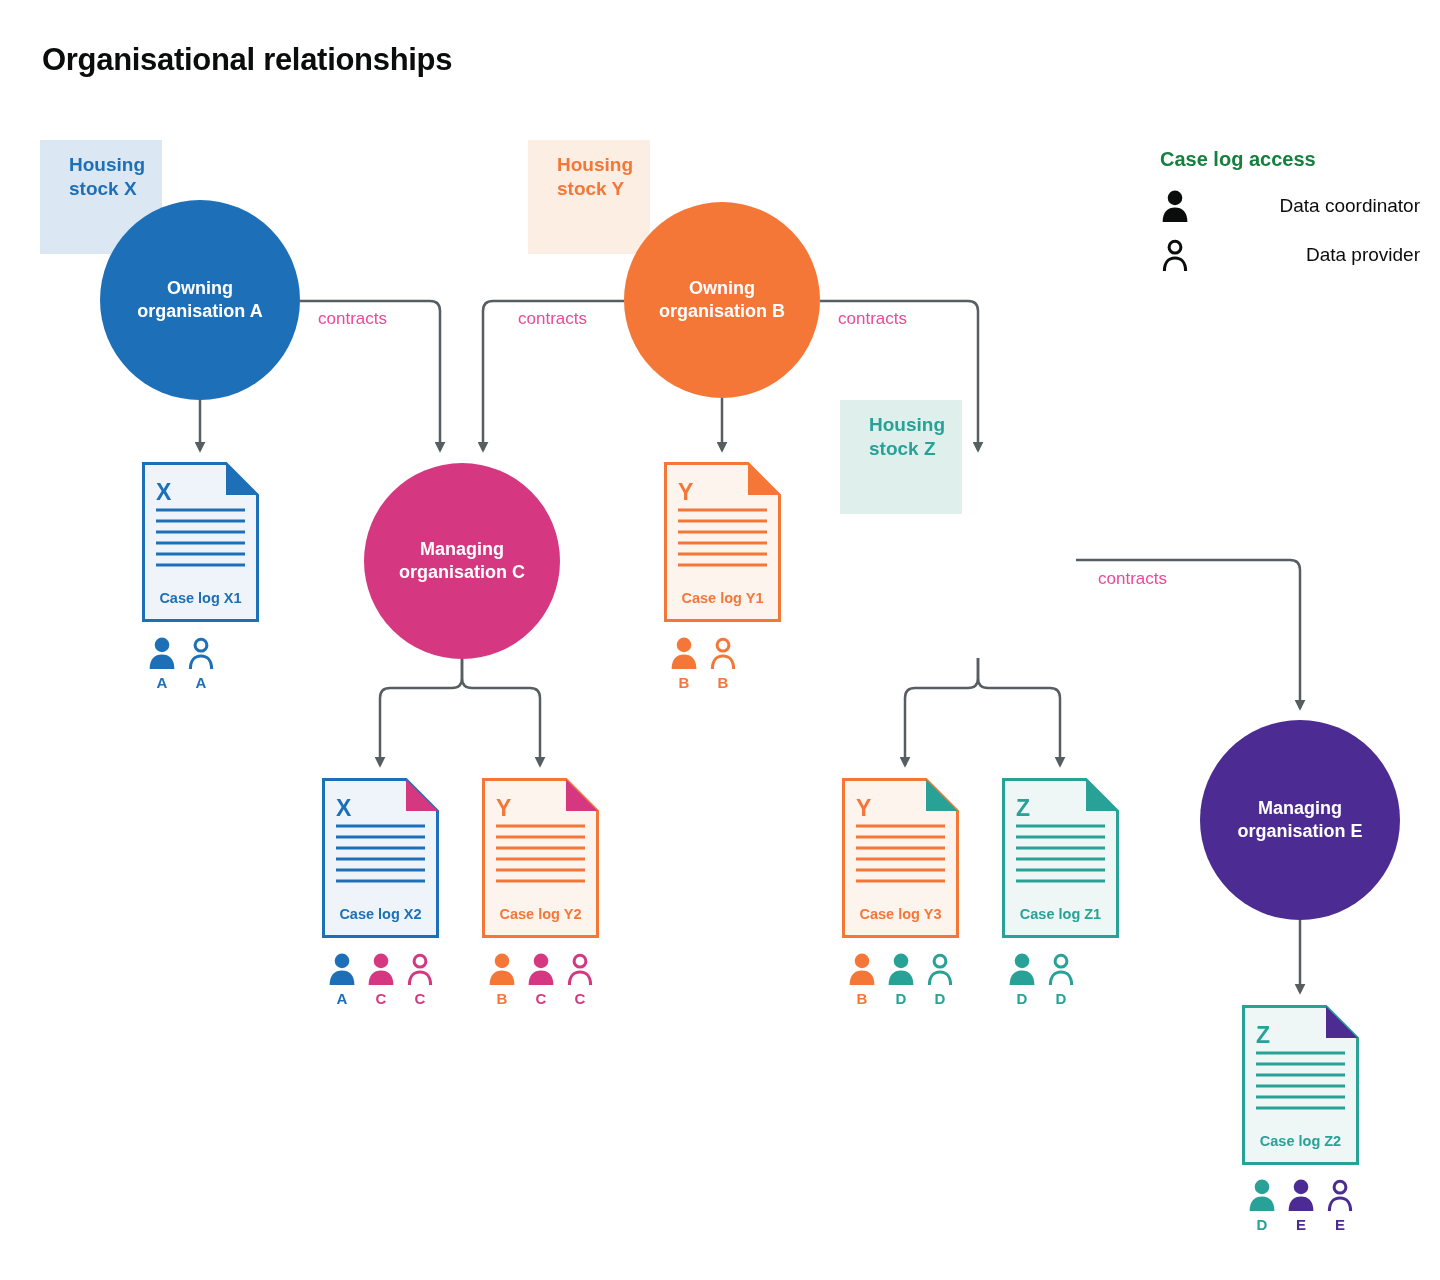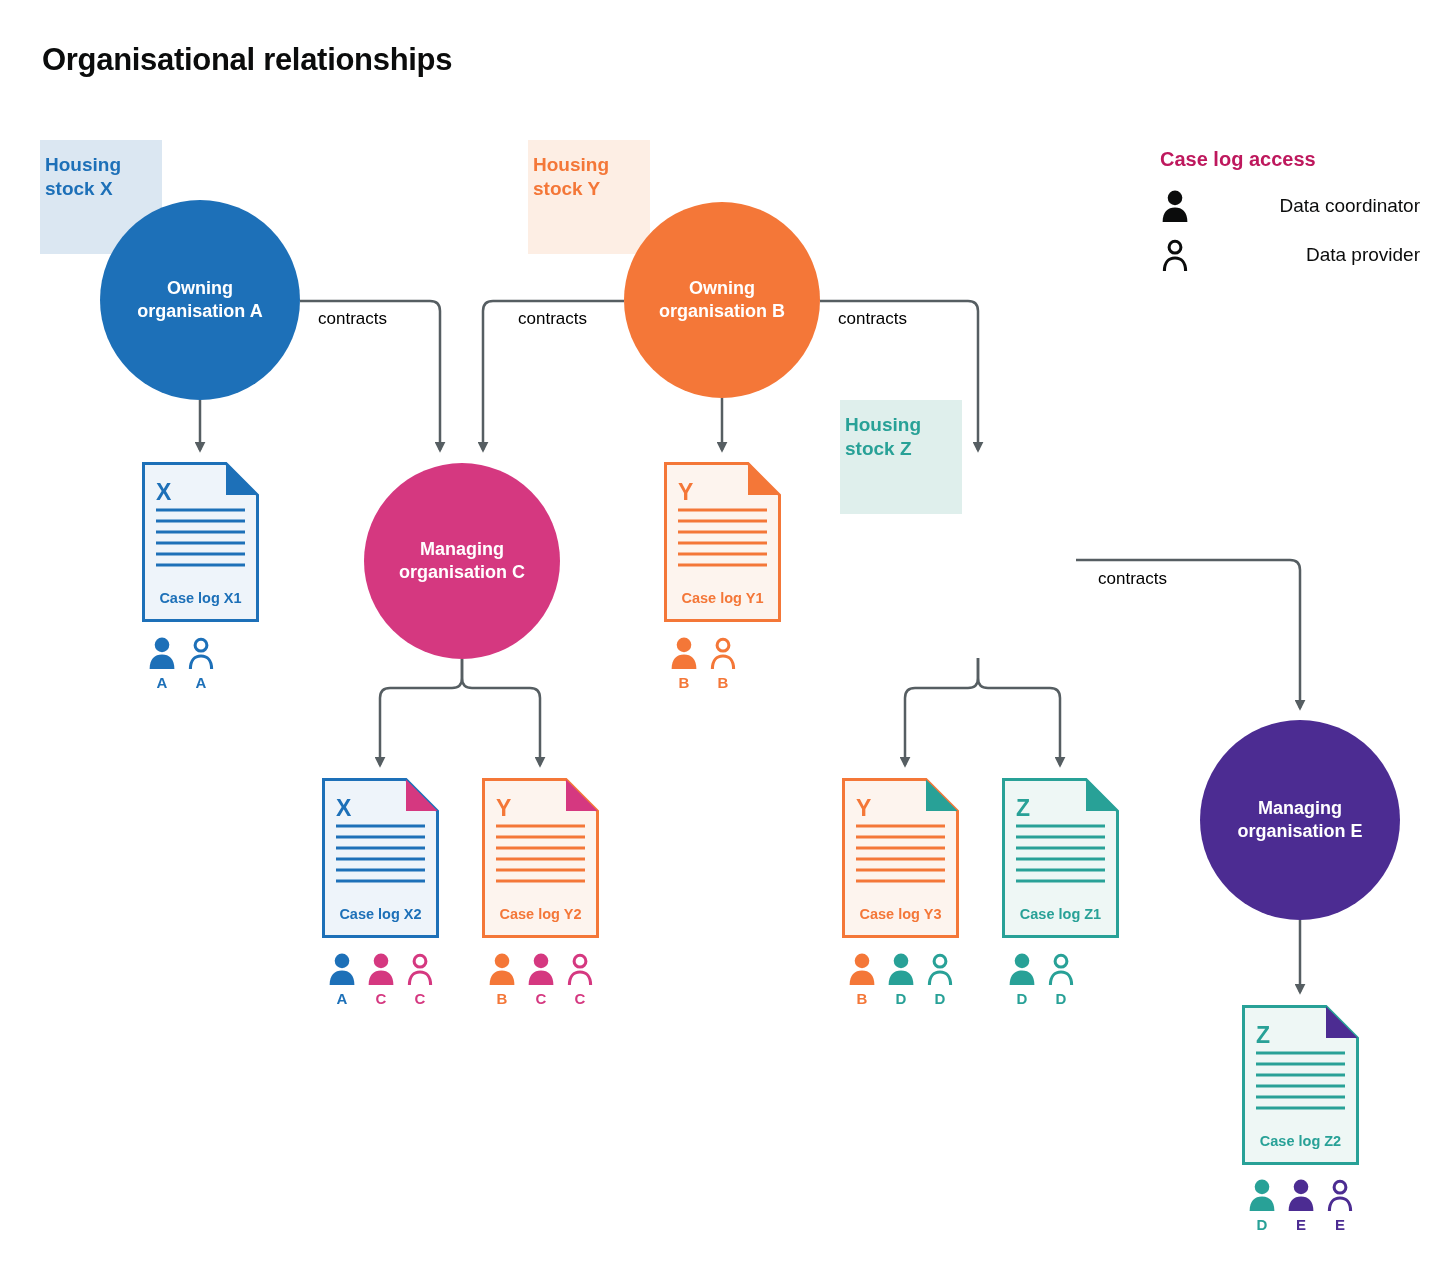--- a/index.html
+++ b/index.html
@@ -2,39 +2,39 @@
 <html><head>
 <meta charset="utf-8">
 <style>
   html,body{margin:0;padding:0;background:#fff;}
   body{font-family:"Liberation Sans", sans-serif;color:#0b0c0c;}
   .canvas{position:relative;width:1440px;height:1280px;background:#fff;overflow:hidden;}
 
   .title{position:absolute;left:42px;top:42px;margin:0;font-size:31px;font-weight:700;color:#0b0c0c;letter-spacing:-0.3px;}
 
   
-  .stock{position:absolute;width:122px;height:114px;box-sizing:border-box;padding:13px 10px 0 5px;
+  .stock{position:absolute;width:122px;height:114px;box-sizing:border-box;padding:13px 10px 0 29px;
          font-size:19px;font-weight:700;line-height:1.25;}
   .stock-x{left:40px;top:140px;background:#dbe7f2;color:#1d70b8;}
   .stock-y{left:528px;top:140px;background:#fdeee4;color:#f47738;}
   .stock-z{left:840px;top:400px;background:#dfefec;color:#28a197;}
 
   
   .org{position:absolute;border-radius:50%;display:flex;align-items:center;justify-content:flex-start;
        text-align:center;color:#fff;font-weight:700;font-size:18px;line-height:1.3;
        padding:0 21px;box-sizing:border-box;}
   .org-a{left:100px;top:200px;width:200px;height:200px;background:#1d70b8;}
   .org-b{left:624px;top:202px;width:196px;height:196px;background:#f47738;}
   .org-c{left:364px;top:463px;width:196px;height:196px;background:#d53880;}
   .org-d{left:880px;top:462px;width:196px;height:196px;background:#28a197;}
   .org-e{left:1200px;top:720px;width:200px;height:200px;background:#4c2c92;}
 
   .connectors{position:absolute;left:0;top:0;pointer-events:none;}
 
-  .contracts{position:absolute;font-size:17px;color:#000000;}
+  .contracts{position:absolute;font-size:17px;color:#ec4899;}
   .contracts.c1{left:318px;top:309px;}
   .contracts.c2{left:518px;top:309px;}
   .contracts.c3{left:838px;top:309px;}
   .contracts.c4{left:1098px;top:569px;}
 
   
   .doc{position:absolute;width:117px;height:160px;}
   .d-blue{--c:#1d70b8;--bg:#eef4fa;}
   .d-orange{--c:#f47738;--bg:#fdf4ee;}
   .d-teal{--c:#28a197;--bg:#eef7f5;}
@@ -55,21 +55,21 @@
   .access-item .org-letter{font-size:15px;font-weight:700;margin-top:5px;}
   .c-blue{color:#1d70b8;}
   .c-orange{color:#f47738;}
   .c-pink{color:#d53880;}
   .c-teal{color:#28a197;}
   .c-purple{color:#4c2c92;}
   .c-black{color:#0b0c0c;}
 
   
   .legend{position:absolute;left:1160px;top:148px;width:260px;}
-  .legend-title{font-size:20px;font-weight:700;margin:0 0 18px 0;color:#be185d;}
+  .legend-title{font-size:20px;font-weight:700;margin:0 0 18px 0;color:#15803d;}
   .legend-item{display:flex;align-items:center;gap:13px;margin-bottom:16px;font-size:19px;color:#0b0c0c;justify-content:space-between;}
 </style>
 </head>
 <body>
 
 <div class="canvas">
 
   <h1 class="title">Organisational relationships</h1>
 
   <div class="stock stock-x">

